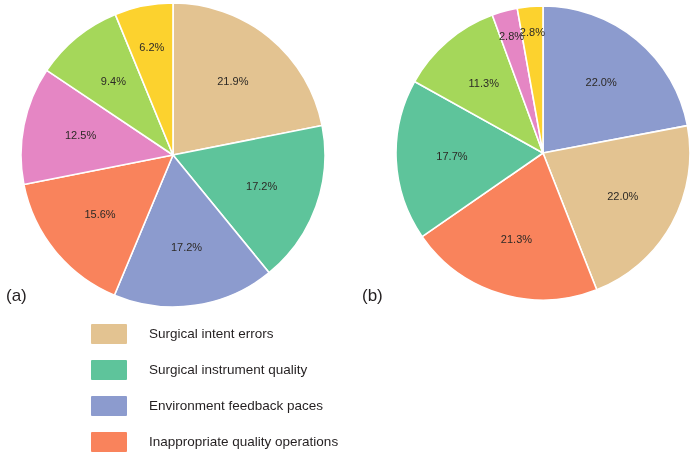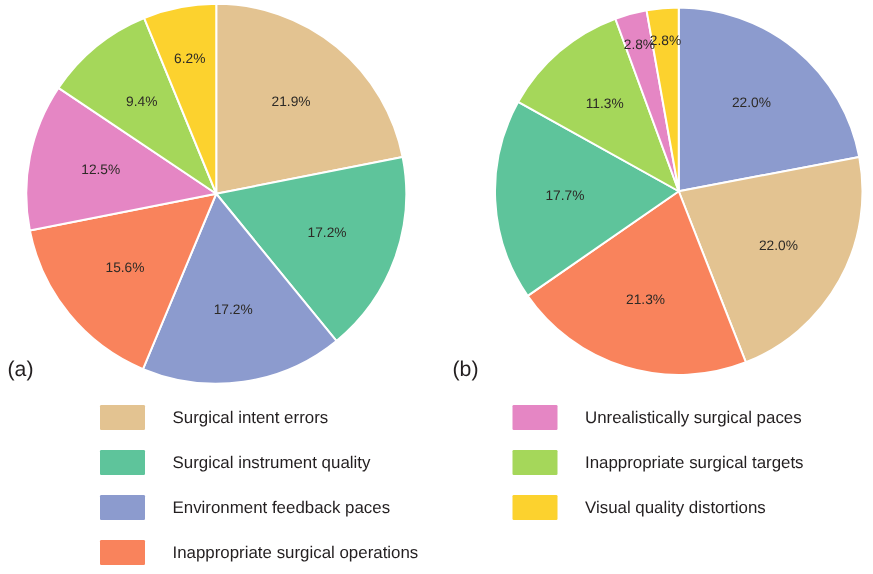--- a/index.html
+++ b/index.html
@@ -59,21 +59,21 @@
     position: absolute;
     left: 0;
     top: 316px;
     width: 698px;
     height: 143px;
   }
   .legend-col {
     position: absolute;
     top: 0;
   }
-  #legend-col-left  { left: 80px;  }
+  #legend-col-left  { left: 91px;  }
   #legend-col-right { left: 410px; }
 
   .legend-item {
     display: flex;
     align-items: center;
     height: 36px;
   }
   .legend-swatch {
     width: 36px;
     height: 20px;
@@ -145,32 +145,18 @@
         <div class="legend-item">
           <span class="legend-swatch" style="background: rgb(94, 196, 155);"></span>
           <span class="legend-label">Surgical instrument quality</span>
         </div>
         <div class="legend-item">
           <span class="legend-swatch" style="background: rgb(140, 155, 206);"></span>
           <span class="legend-label">Environment feedback paces</span>
         </div>
         <div class="legend-item">
           <span class="legend-swatch" style="background: rgb(249, 131, 92);"></span>
-          <span class="legend-label">Inappropriate surgical operations</span>
-        </div>
-      </div>
-    <div class="legend-col" id="legend-col-right">
-        <div class="legend-item">
-          <span class="legend-swatch" style="background: rgb(229, 134, 196);"></span>
-          <span class="legend-label">Unrealistically surgical paces</span>
-        </div>
-        <div class="legend-item">
-          <span class="legend-swatch" style="background: rgb(165, 215, 90);"></span>
-          <span class="legend-label">Inappropriate surgical targets</span>
-        </div>
-        <div class="legend-item">
-          <span class="legend-swatch" style="background: rgb(252, 210, 46);"></span>
-          <span class="legend-label">Visual quality distortions</span>
+          <span class="legend-label">Inappropriate quality operations</span>
         </div>
       </div>
   </div>
 
 </div>
 
 </body></html>

